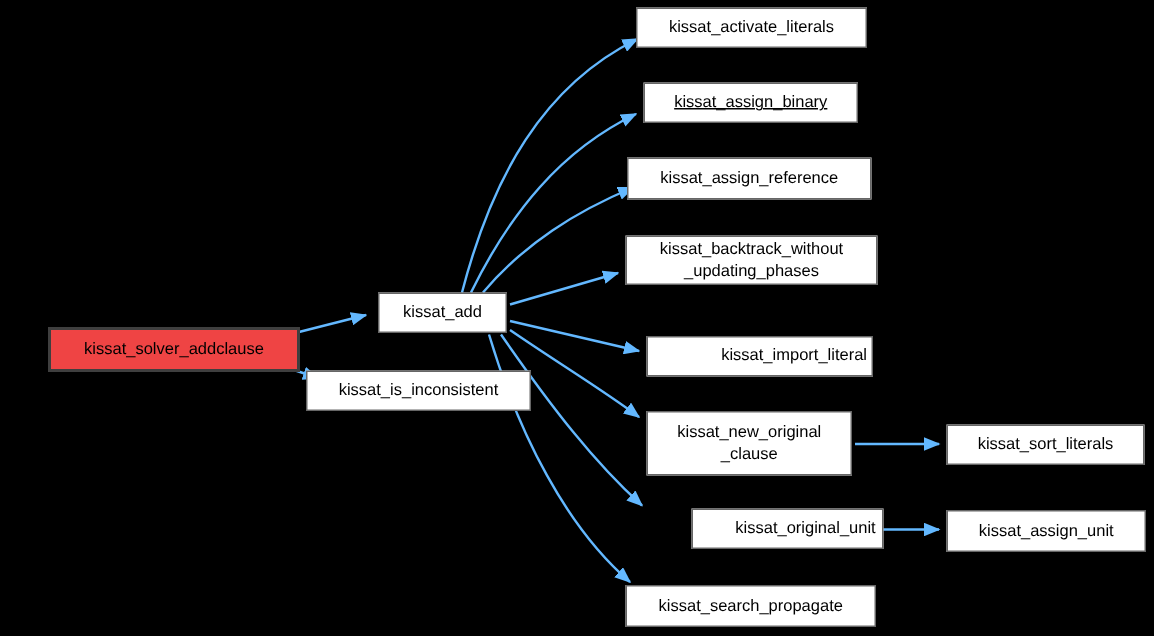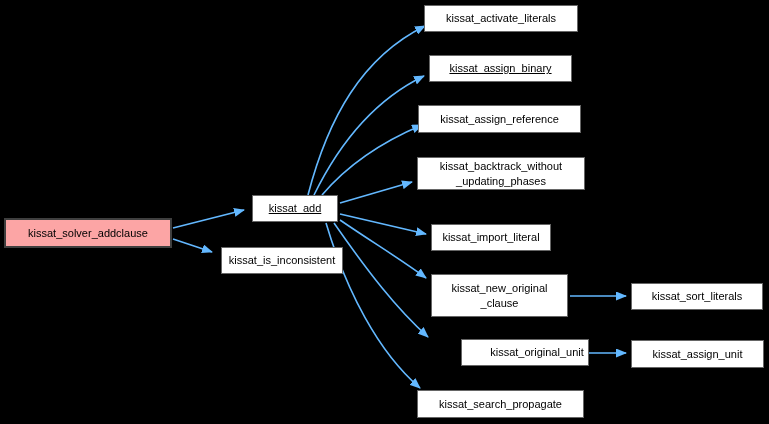--- a/index.html
+++ b/index.html
@@ -32,23 +32,24 @@
     font-size: 11px;
     line-height: 1.3;
     display: flex;
     align-items: center;
     justify-content: center;
     text-align: center;
     white-space: pre-line;
     cursor: pointer;
   }
   .node.current {
-    background: #fca5a5;
+    background: #ef4444;
     border: 2px solid #3f3f3f;
     cursor: default;
+    margin-left: 28px;
   }
   .node span {
     display: block;
     padding: 0 3px;
   }
 </style>
 </head>
 <body>
 
 <div class="canvas">
@@ -72,46 +73,46 @@
       <path d="M326,223 C346,290 378,352 420,388" marker-end="url(#arrow)"></path>
       <path d="M570,296 L626,296" marker-end="url(#arrow)"></path>
       <path d="M569,353 L626,353" marker-end="url(#arrow)"></path>
     </g>
   </svg>
 
   <div class="node current" style="left:4px; top:218px; width:168px; height:30px;">
     <span>kissat_solver_addclause</span>
   </div>
 
-  <div class="node" style="left:252px; top:195px; width:86px; height:27px;text-decoration:underline;">
+  <div class="node" style="left:252px; top:195px; width:86px; height:27px;">
     <span>kissat_add</span>
   </div>
 
-  <div class="node" style="left:221px; top:247px; width:122px; height:27px;">
+  <div class="node" style="left:204px; top:247px; width:150px; height:27px;">
     <span>kissat_is_inconsistent</span>
   </div>
 
   <div class="node" style="left:424px; top:5px; width:154px; height:27px;">
     <span>kissat_activate_literals</span>
   </div>
 
   <div class="node" style="left:429px; top:55px; width:143px; height:27px;text-decoration:underline;">
     <span>kissat_assign_binary</span>
   </div>
 
   <div class="node" style="left:418px; top:105px; width:163px; height:28px;">
     <span>kissat_assign_reference</span>
   </div>
 
   <div class="node" style="left:417px; top:157px; width:168px; height:33px;">
     <span>kissat_backtrack_without
 _updating_phases</span>
   </div>
 
-  <div class="node" style="left:431px; top:224px; width:120px; height:27px;">
+  <div class="node" style="left:431px; top:224px; width:151px; height:27px;justify-content:flex-end;">
     <span>kissat_import_literal</span>
   </div>
 
   <div class="node" style="left:431px; top:274px; width:137px; height:43px;">
     <span>kissat_new_original
 _clause</span>
   </div>
 
   <div class="node" style="left:461px; top:339px; width:128px; height:27px;padding-left:24px;">
     <span>kissat_original_unit</span>

